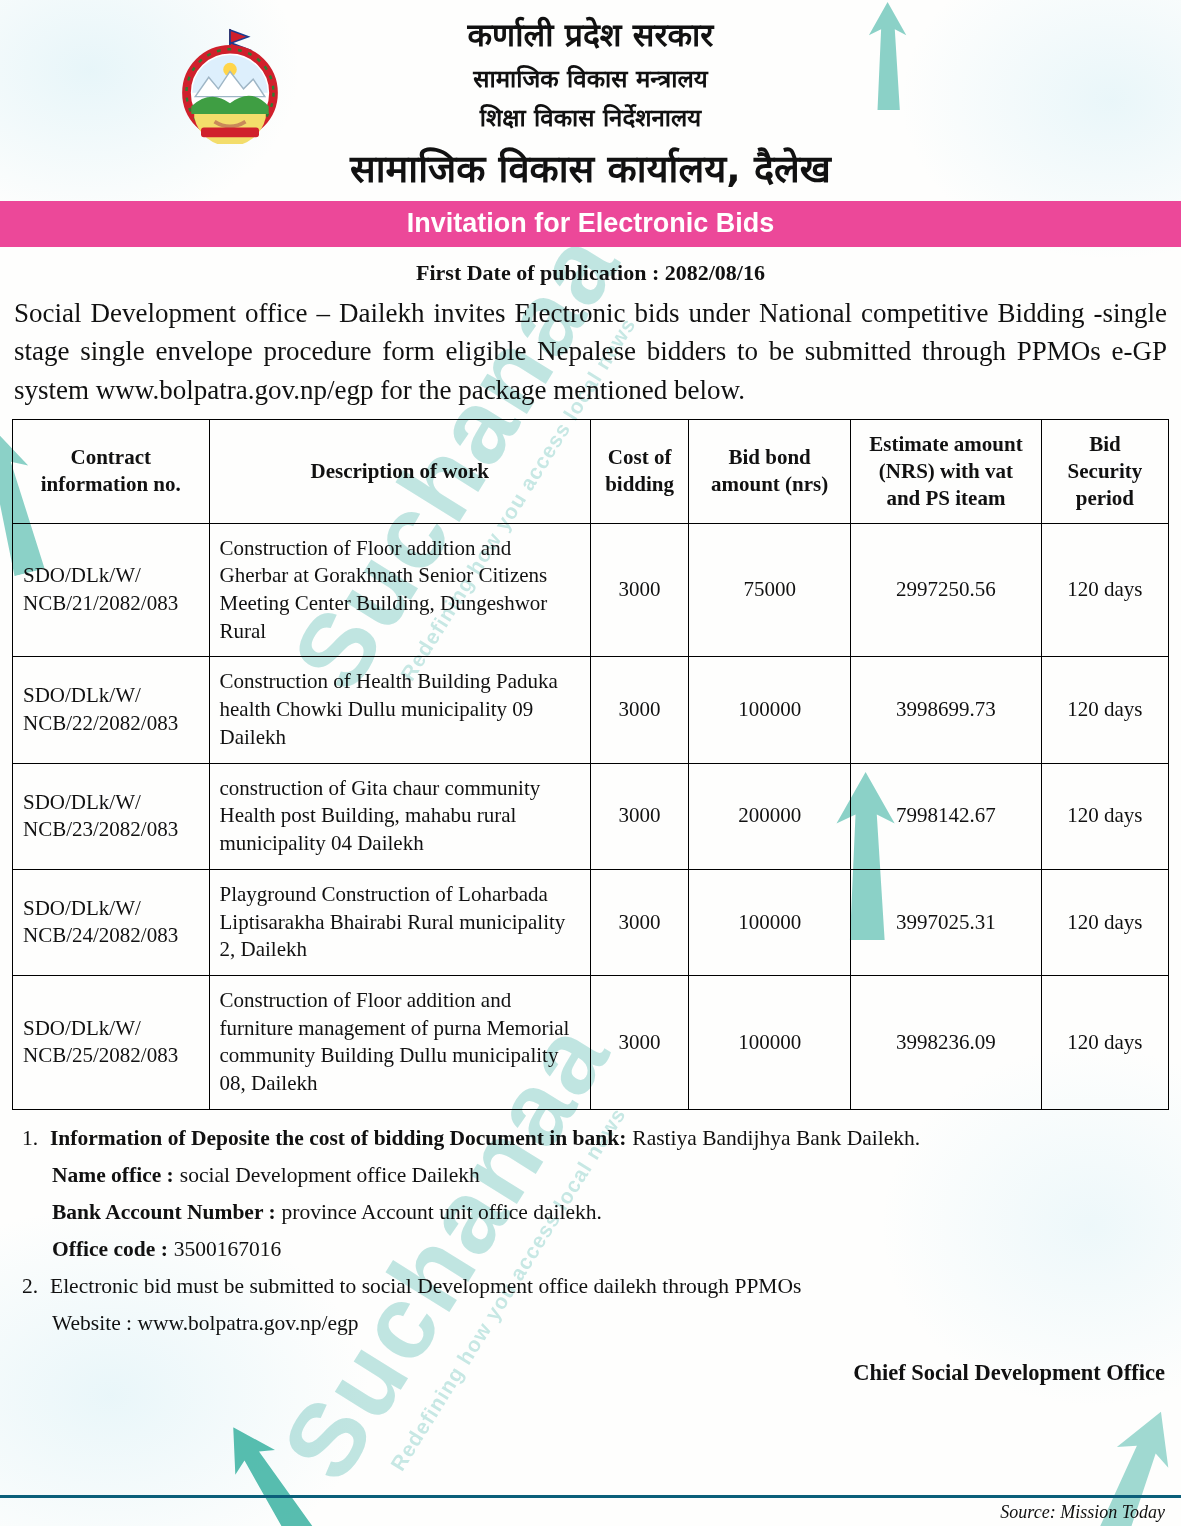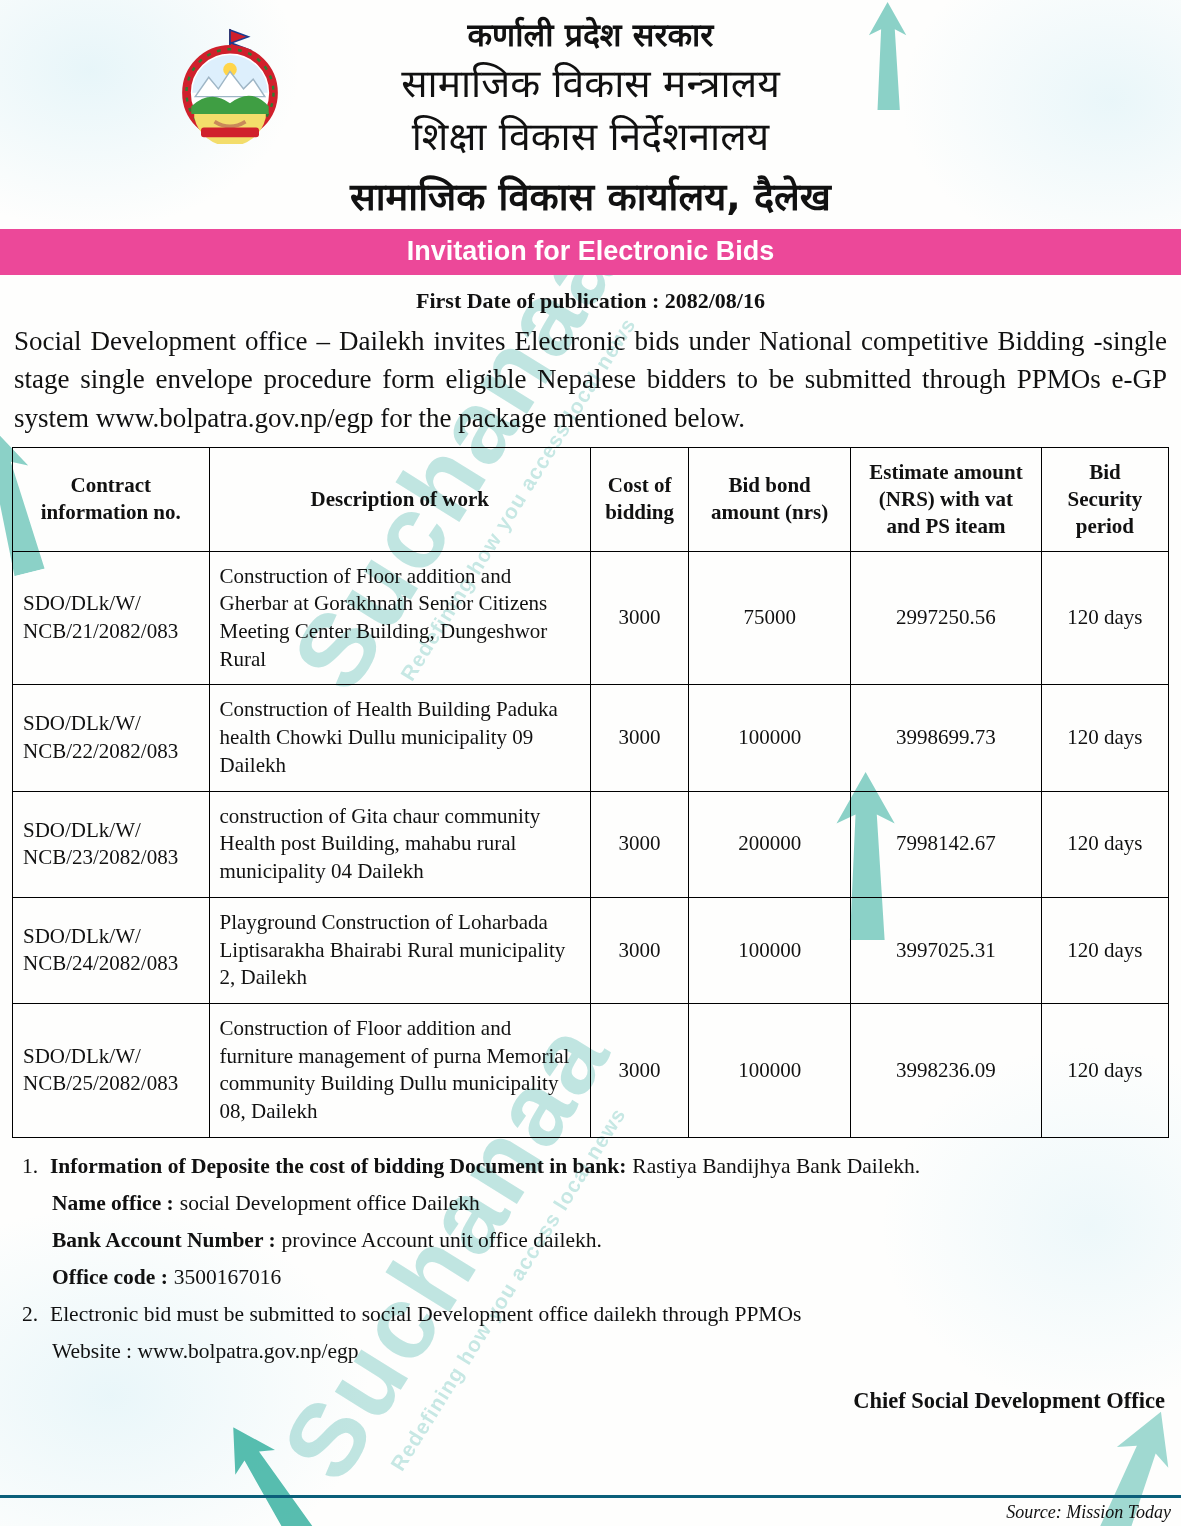--- a/index.html
+++ b/index.html
@@ -28,21 +28,21 @@
   .ar2 { left:-20px;  top:425px; height:150px; opacity:.55; transform:rotate(-14deg); }
   .ar3 { right:282px; top:772px; height:168px; opacity:.55; }
   .ar4 { left:242px;  bottom:-26px; height:135px; opacity:.8; transform:rotate(-32deg); }
   .ar5 { right:18px;  bottom:-40px; height:160px; opacity:.45; transform:rotate(22deg); }
 
   .content { position:relative; z-index:2; }
 
   
   .doc-header { position:relative; text-align:center; padding-top:12px; font-family:"DejaVu Sans", sans-serif; }
   .gov1 { font-size:32px; font-weight:bold; }
-  .gov2 { font-size:39px; font-weight:normal; }
+  .gov2 { font-size:24px; font-weight:bold; margin-top:6px; }
   .gov3 { font-size:38px; font-weight:bold; margin-top:8px; }
   .emblem { position:absolute; left:172px; top:26px; width:116px; height:118px; }
 
   .banner { background:#ec4899; color:#fff; text-align:center; font-family:"Liberation Sans", sans-serif; font-weight:bold; font-size:27px; padding:7px 18px 8px; margin-top:8px; }
 
   .pubdate { text-align:center; font-weight:bold; font-size:22px; margin:13px 0 8px; }
 
   .intro { font-size:27px; line-height:1.42; text-align:justify; margin:4px 14px 10px; }
 
   
@@ -57,21 +57,21 @@
   
   .notes { margin:16px 22px 0; font-size:21.5px; }
   .note-line { margin:10px 0 8px; }
   .note-sub { margin:12px 0 12px 30px; }
   .b { font-weight:bold; margin-right:6px; }
   .num { display:inline-block; width:28px; }
 
   .signature { font-weight:bold; text-align:right; font-size:22.5px; margin:24px 16px 0; }
 
   .bottom-rule { position:absolute; left:0; right:0; bottom:28px; height:3px; background:#0b5f7a; z-index:3; }
-  .source { position:absolute; right:10px; bottom:3px; font-style:italic; font-size:18px; z-index:3; font-family:"Liberation Serif", serif; }
+  .source { position:absolute; right:16px; bottom:3px; font-style:italic; font-size:18px; z-index:3; font-family:"Liberation Serif", serif; }
 </style>
 </head>
 <body>
 
 <div class="page">
 
   <div class="tint t1"></div>
   <div class="tint t2"></div>
   <div class="tint t3"></div>
   <div class="tint t4"></div>

